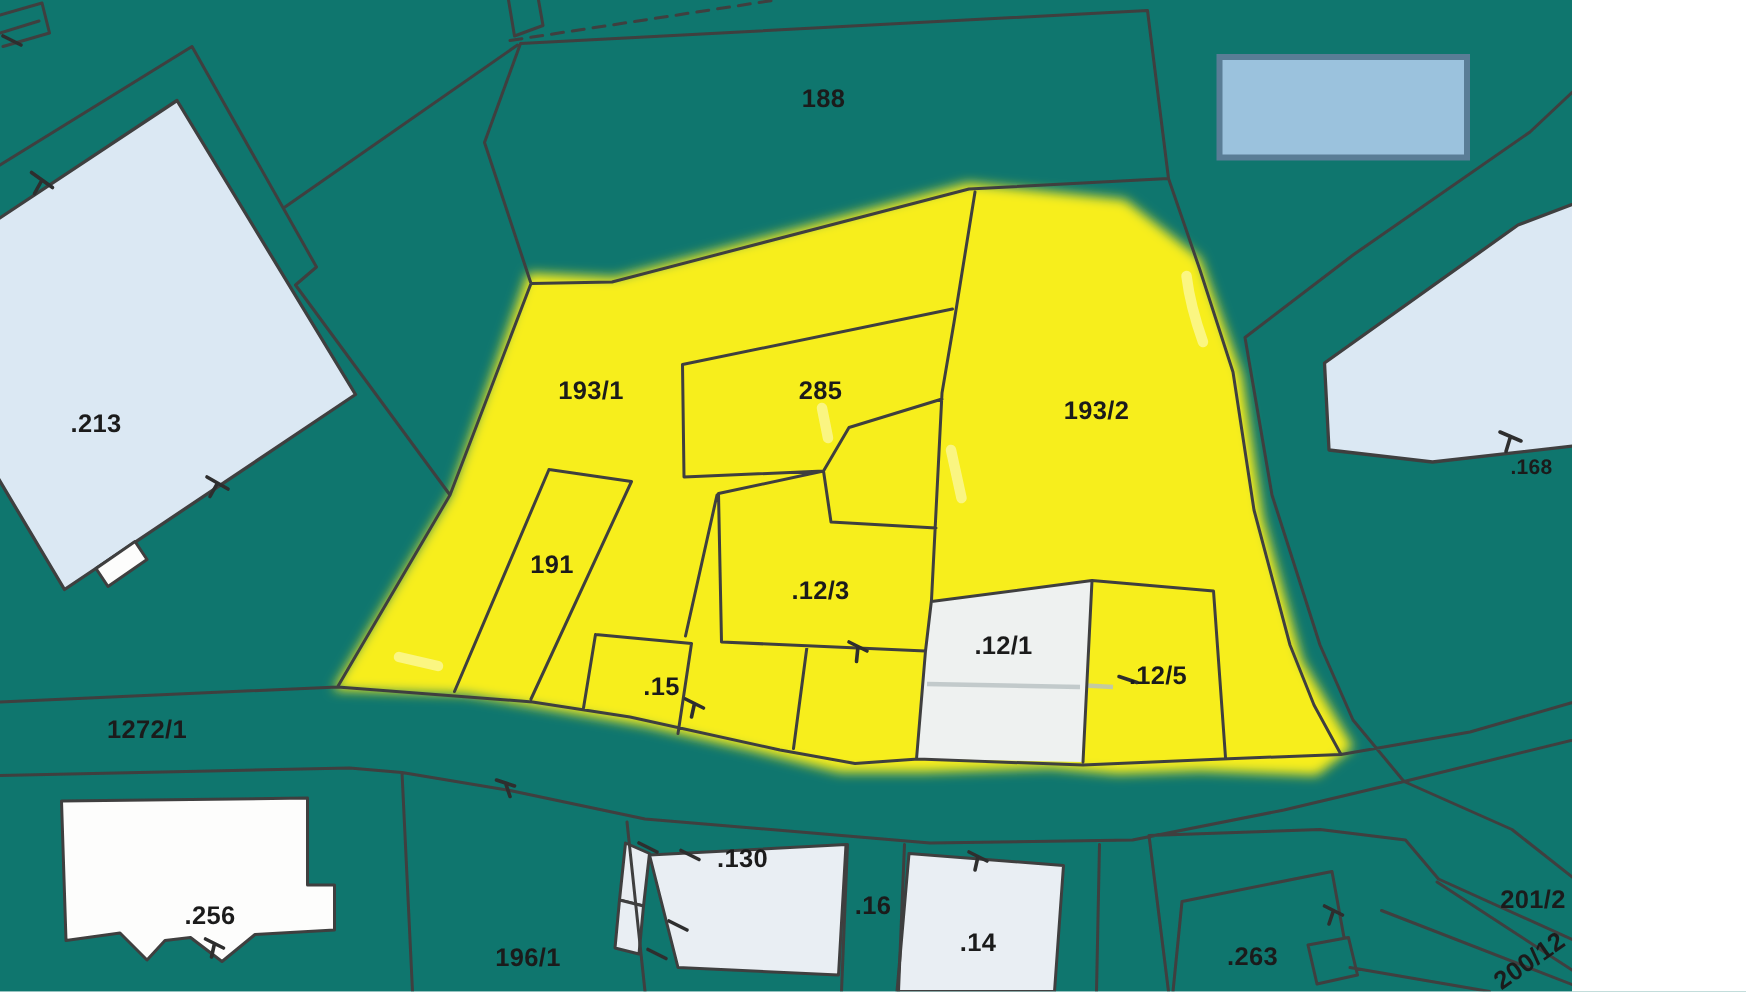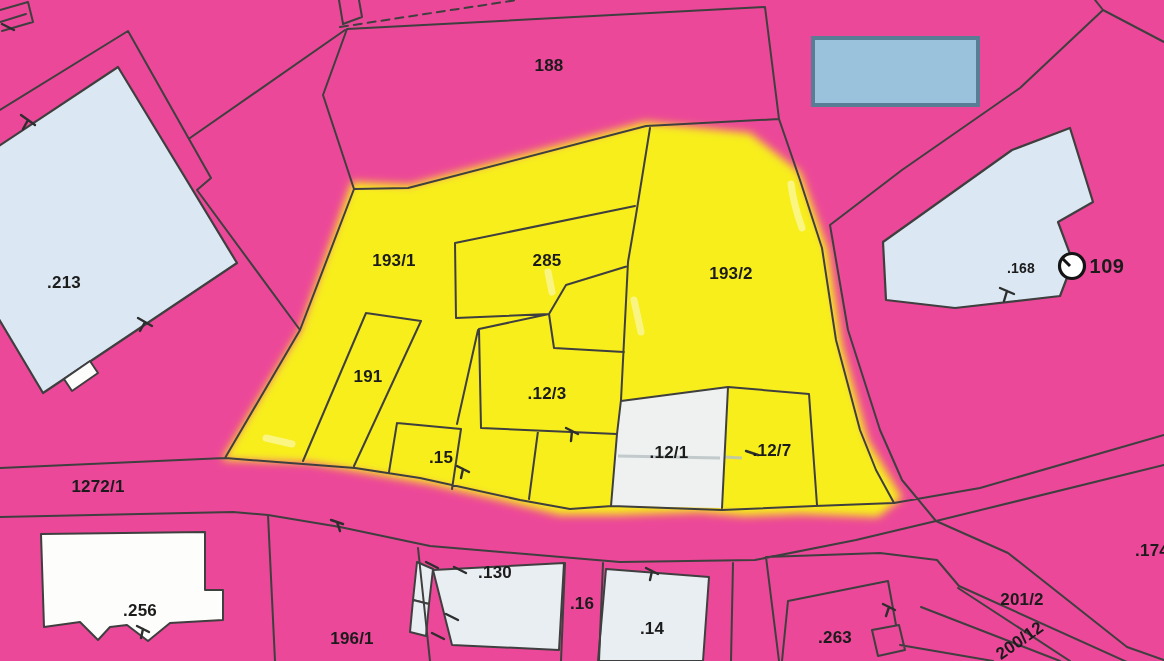--- a/index.html
+++ b/index.html
@@ -1,27 +1,27 @@
 <!DOCTYPE html>
 <html style="--c-highlight: #f7ee1b; --c-boundary_line: #3f3f3f; --c-building_fill: #dbe8f3; --c-building_fill_light: #e9eef3; --c-marker_fill: #9bc2dd; --c-marker_border: #5a7d96; --c-label_text: #1b1b1b;"><head>
 <meta charset="utf-8">
 <style>
   html,body{margin:0;padding:0;background:#fff;}
   #stage{
-    position:relative;width:1164px;height:661px;overflow:hidden;
-    background:#ec4899;font-family:"Liberation Sans",sans-serif;
+    position:relative;width:1048px;height:661px;overflow:hidden;
+    background:#0f766e;font-family:"Liberation Sans",sans-serif;
   }
   #stage svg{position:absolute;left:0;top:0;}
   .lbl{
     position:absolute;transform:translate(-50%,-50%);
     font:700 17px "Liberation Sans",sans-serif;
     color:var(--c-label_text,#1b1b1b);
     white-space:nowrap;letter-spacing:.2px;user-select:none;
   }
-  .lbl-sm{font-size:14px;}
+  .lbl-sm{font-size:14px;margin-top:43px;}
   .lbl-xl{font-size:20px;letter-spacing:.5px;margin-top:26px;}
   .lbl-rot{transform:translate(-50%,-50%) rotate(-35deg);}
   
   .hl-blob{fill:var(--c-highlight,#f7ee1b);}
   .bline{stroke:var(--c-boundary_line,#3f3f3f);fill:none;stroke-width:2;stroke-linejoin:round;stroke-linecap:round;}
   .bldg-blue{fill:var(--c-building_fill,#dbe8f3);stroke:var(--c-boundary_line,#3f3f3f);stroke-width:2.2;stroke-linejoin:round;}
   .bldg-light{fill:var(--c-building_fill_light,#e9eef3);stroke:var(--c-boundary_line,#3f3f3f);stroke-width:2;stroke-linejoin:round;}
   .bldg-white{fill:#fdfdfc;stroke:var(--c-boundary_line,#3f3f3f);stroke-width:2;stroke-linejoin:round;}
   .tick{stroke:#2e2e2e;stroke-width:2.4;fill:none;stroke-linecap:round;}
   .marker{fill:var(--c-marker_fill,#9bc2dd);stroke:var(--c-marker_border,#5a7d96);stroke-width:4;}
@@ -139,22 +139,22 @@
     <rect class="marker" x="813" y="38" width="165" height="67"></rect>
   </svg>
 
   <div class="lbl" style="left:549px;top:66px">188</div>
   <div class="lbl" style="left:394px;top:261px">193/1</div>
   <div class="lbl" style="left:547px;top:261px">285</div>
   <div class="lbl" style="left:731px;top:274px">193/2</div>
   <div class="lbl" style="left:368px;top:377px">191</div>
   <div class="lbl" style="left:547px;top:394px">.12/3</div>
   <div class="lbl" style="left:441px;top:458px">.15</div>
-  <div class="lbl" style="left:669px;top:453px">.12/1</div>
-  <div class="lbl" style="left:772px;top:451px">.12/7</div>
+  <div class="lbl" style="left:669px;top:431px">.12/1</div>
+  <div class="lbl" style="left:772px;top:451px">.12/5</div>
   <div class="lbl" style="left:64px;top:283px">.213</div>
   <div class="lbl lbl-sm" style="left:1021px;top:268px">.168</div>
   <div class="lbl lbl-xl" style="left:1107px;top:240px">109</div>
   <div class="lbl" style="left:98px;top:487px">1272/1</div>
   <div class="lbl" style="left:140px;top:611px">.256</div>
   <div class="lbl" style="left:352px;top:639px">196/1</div>
   <div class="lbl" style="left:495px;top:573px">.130</div>
   <div class="lbl" style="left:582px;top:604px">.16</div>
   <div class="lbl" style="left:652px;top:629px">.14</div>
   <div class="lbl" style="left:835px;top:638px">.263</div>

